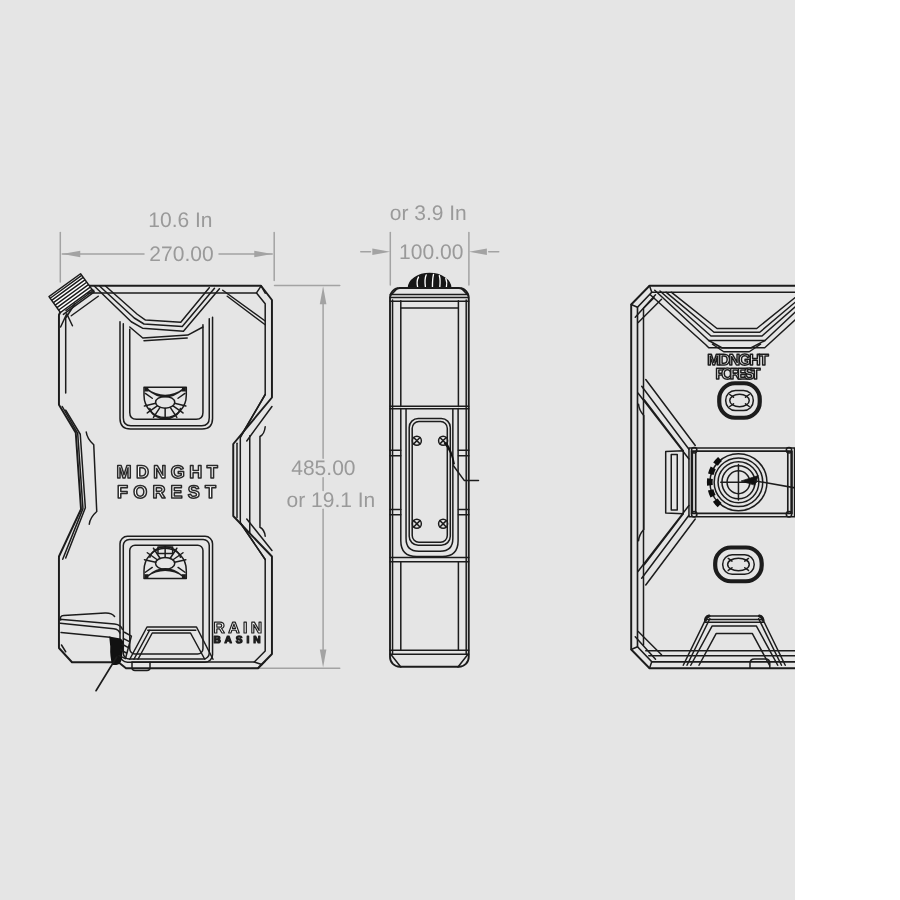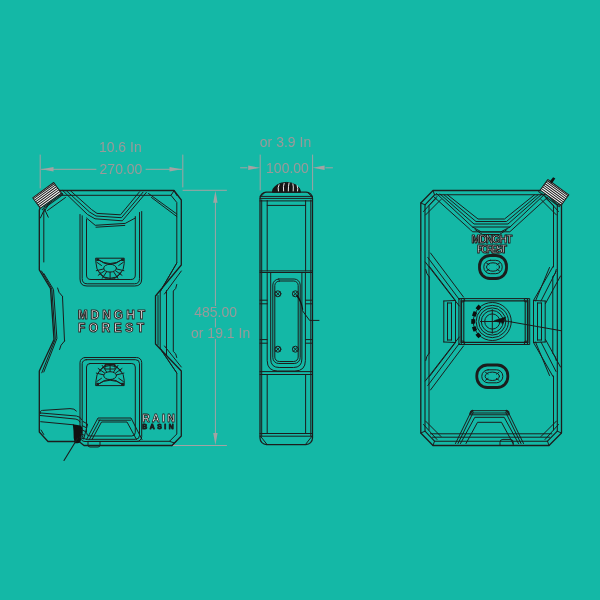--- a/index.html
+++ b/index.html
@@ -1,16 +1,16 @@
 <!DOCTYPE html>
 <html><head>
 <meta charset="utf-8">
 <style>
   html,body{margin:0;padding:0;background:#ffffff;}
-  .page{width:600px;height:600px;position:relative;background:#14b8a6;overflow:hidden;}
+  .page{width:530px;height:600px;position:relative;background:#e5e5e5;overflow:hidden;}
   svg{position:absolute;top:0;left:0;}
   text{font-family:"Liberation Sans",sans-serif;}
 </style>
 </head>
 <body>
 <div class="page">
 <svg width="600" height="600" viewBox="0 0 600 600">
 <g fill="none" stroke="#1c1c1c" stroke-width="1" stroke-linejoin="round" stroke-linecap="round">
 
 <g stroke="#a3a3a3" stroke-width="1">

